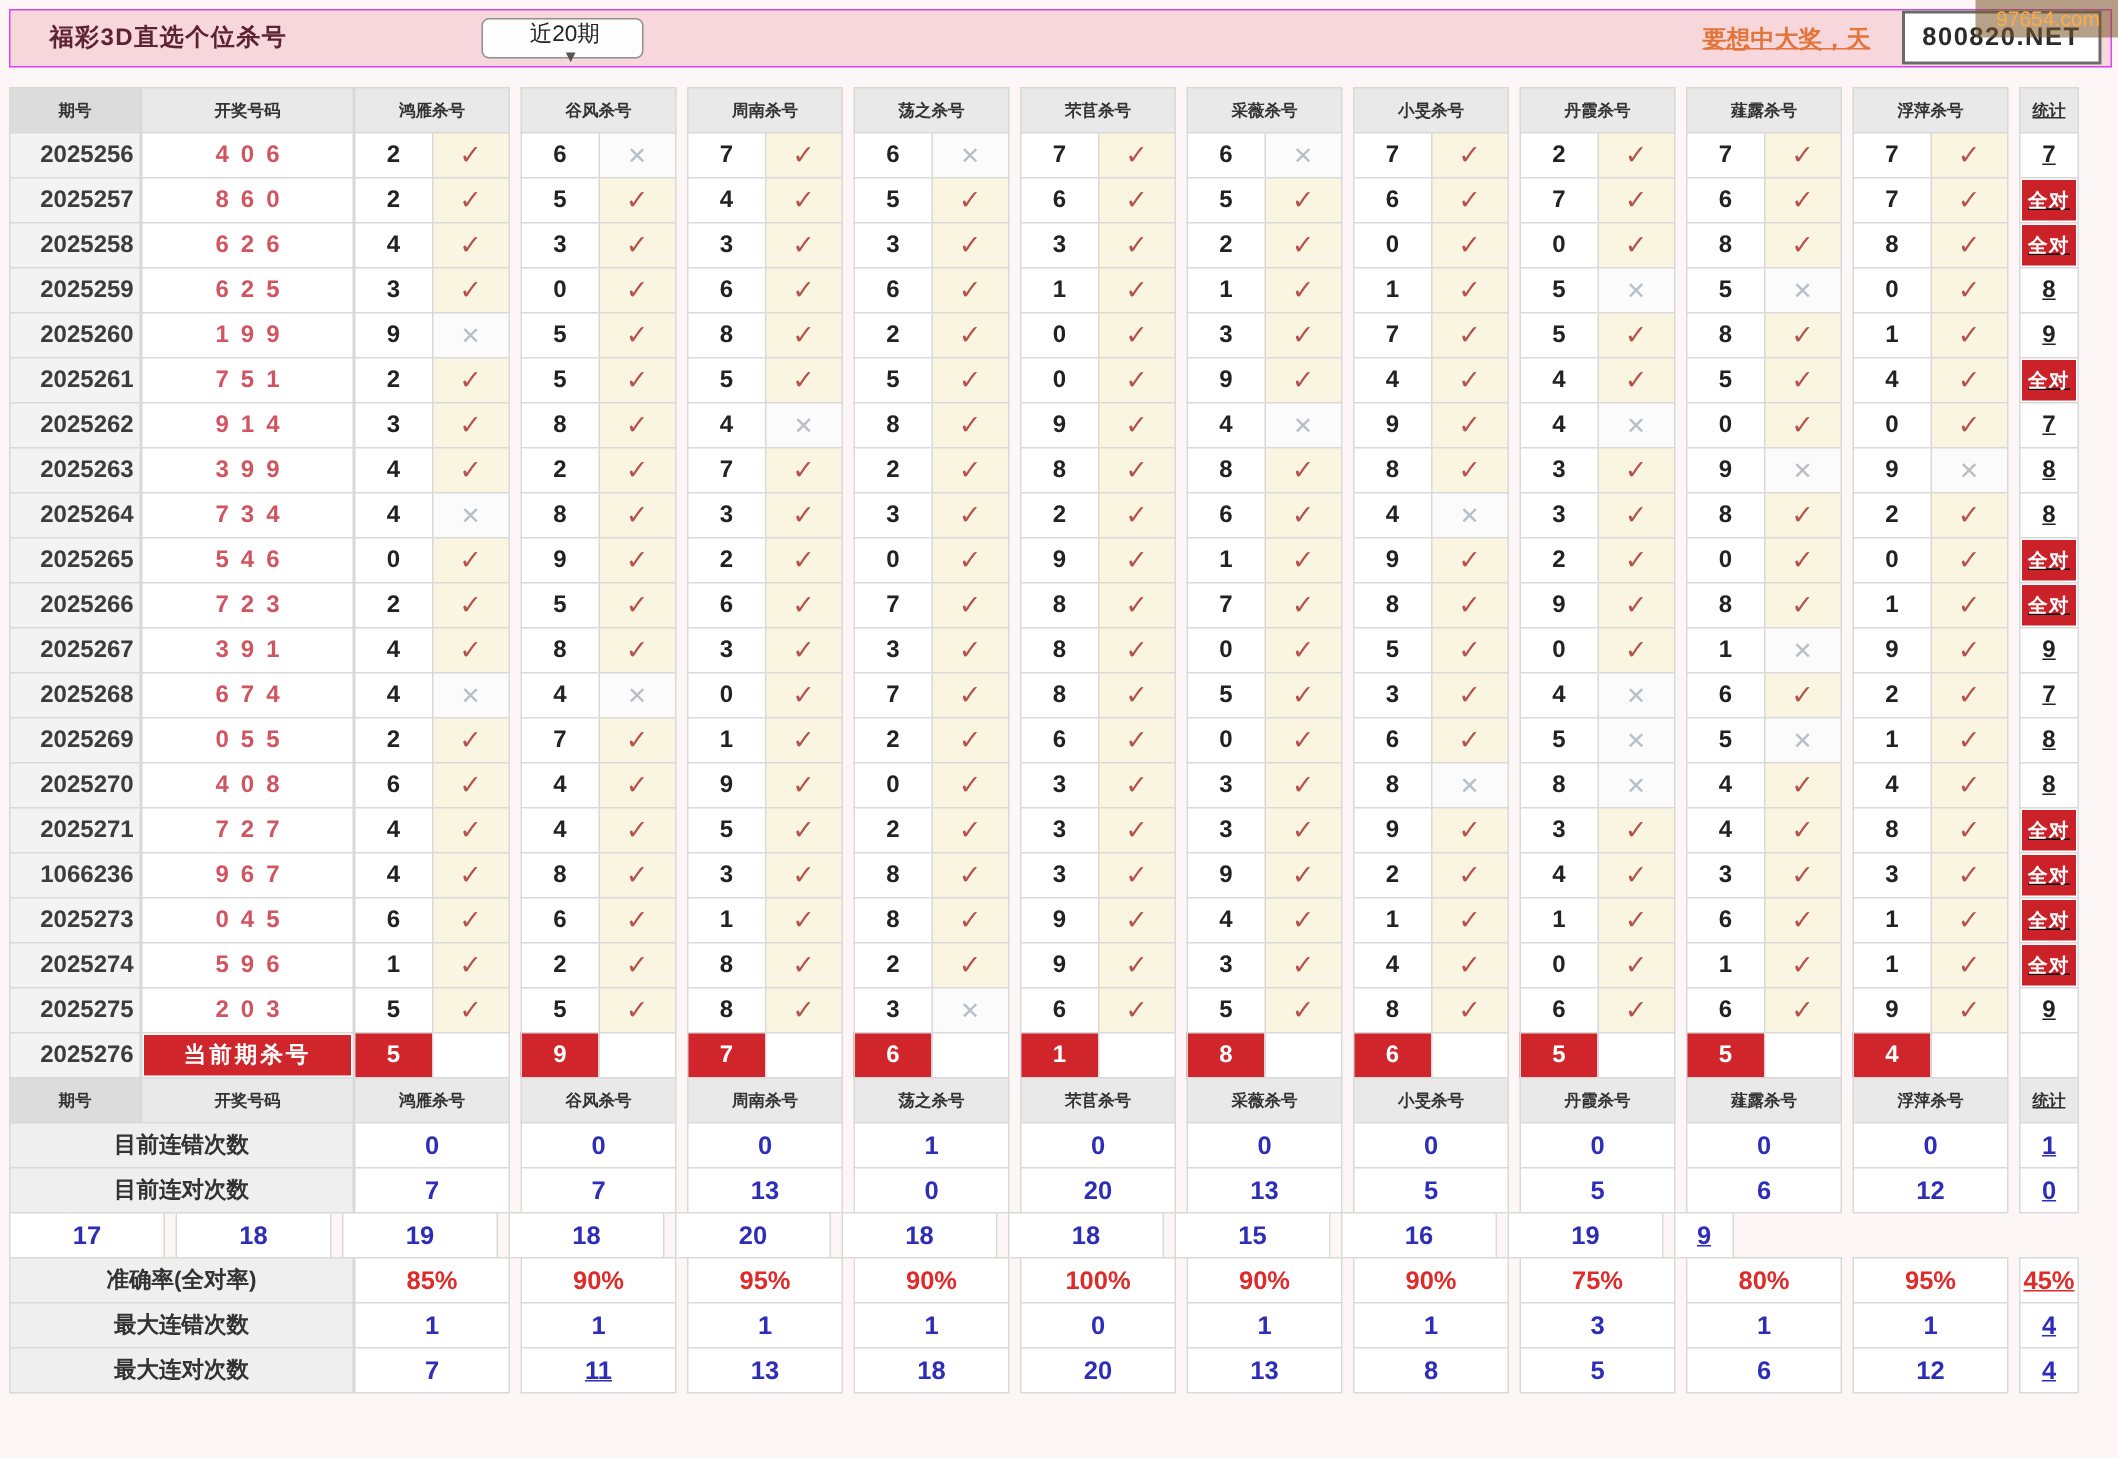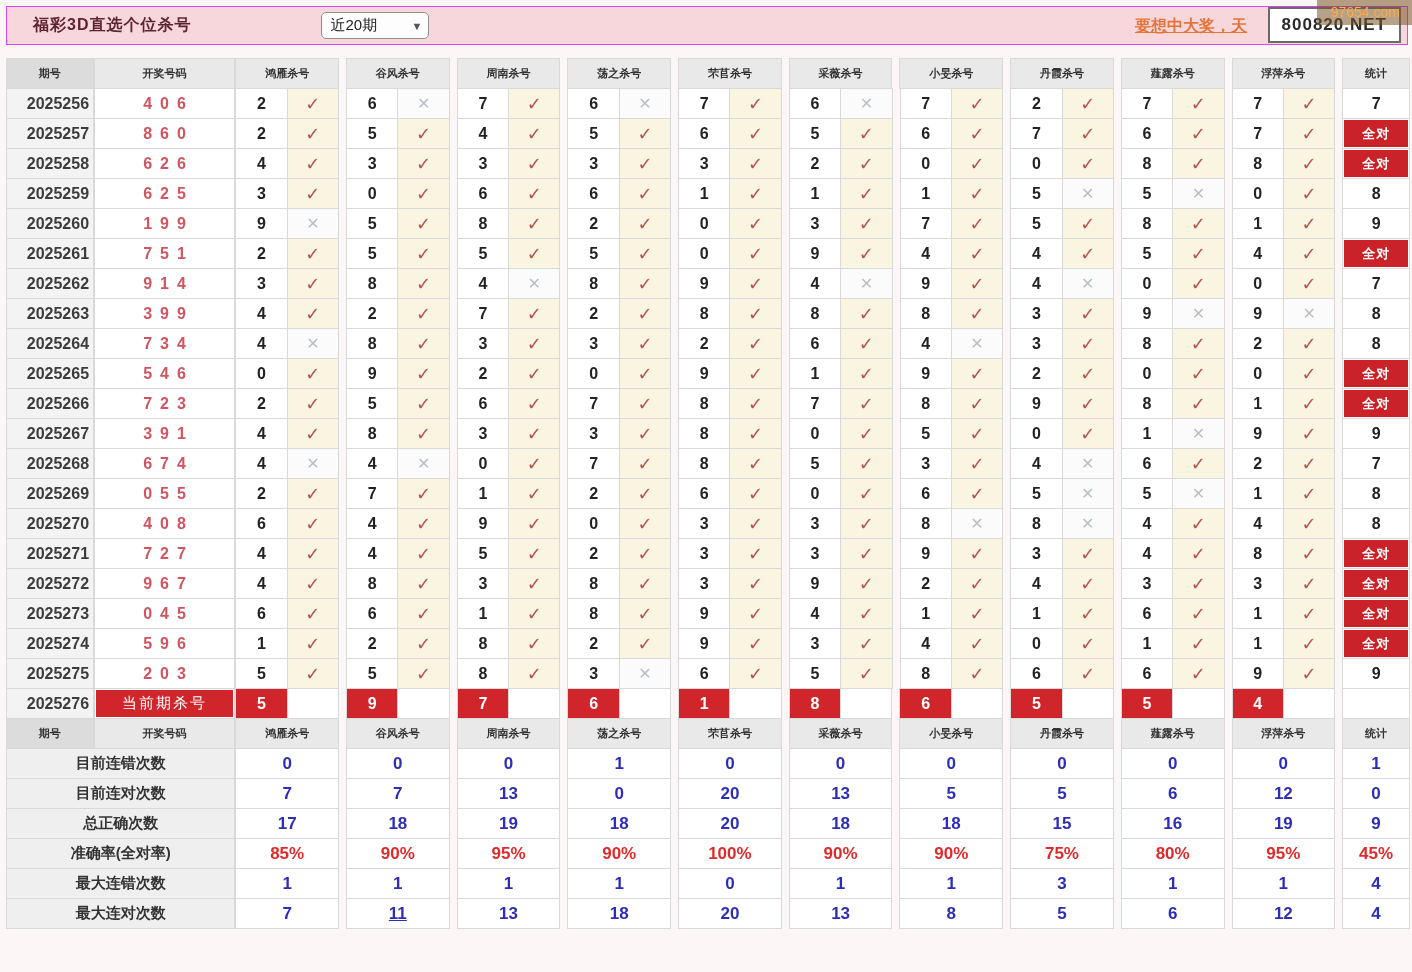--- a/index.html
+++ b/index.html
@@ -1,48 +1,48 @@
 <!DOCTYPE html>
 <html><head>
 <meta charset="utf-8">
 <style>
   html,body{margin:0;padding:0;background:#fdf6f6;}
   body{width:1412px;height:972px;font-family:"Liberation Sans","DejaVu Sans",sans-serif;position:relative;overflow:hidden;}
   
   .topbar{position:relative;margin:6px 4px 0 6px;height:37px;background:#f8d7dc;border:1px solid #d946ef;display:flex;align-items:center;}
   .title{margin-left:26px;font-size:16px;font-weight:bold;color:#5c2430;letter-spacing:1px;}
-  .range-select{margin-left:130px;height:25px;min-width:92px;background:#fdfdfd;border:1px solid #8f8f8f;border-radius:5px;display:flex;align-items:center;justify-content:space-between;padding:0 6px 0 8px;font-size:15px;color:#222;cursor:pointer;}
+  .range-select{margin-left:130px;height:25px;min-width:92px;background:#fdfdfd;border:1px solid #8f8f8f;border-radius:5px;display:flex;align-items:center;justify-content:space-between;padding:0 6px 0 8px;font-size:15px;color:#222;cursor:pointer;flex-direction:column;}
   .range-select .chev{font-size:11px;color:#555;margin-left:8px;}
   .promo-link{position:absolute;right:160px;top:9px;font-size:16px;font-weight:bold;color:#e4753a;white-space:nowrap;}
   .promo-box{position:absolute;right:6px;top:0px;height:32px;padding:0 12px;background:#fff;border:2px solid #6a6a6a;display:flex;align-items:center;font-size:17px;font-weight:bold;color:#2b2b2b;letter-spacing:1px;z-index:2;}
   .watermark{position:absolute;top:0;right:0;z-index:5;background:rgba(122,84,40,.55);color:#ffab43;font-size:14px;padding:4px 12px 5px 14px;}
   
   .tablewrap{margin:14px 2px 0 6px;}
   .row{display:flex;margin-top:-1px;}
   .cell{box-sizing:border-box;border:1px solid #d9d9d9;background:#fff;height:31px;display:flex;align-items:center;justify-content:center;}
   .c-period{width:88px;}
   .c-draw{width:142px;}
-  .c-stat{width:68px;}
+  .c-stat{width:40px;text-decoration:underline;}
   .c-exp{width:111px;display:flex;box-sizing:border-box;padding-right:7px;}
   .c-exp .half{flex:1 1 0;}
   .c-exp .num{border-right:none;}
   .c-label{width:230px;}
   .hdr .cell{background:#e9e9e9;font-size:11px;font-weight:bold;color:#333;}
   .hdr .c-period{background:#dcdcdc;}
   .period{background:#f3f3f3;font-size:16px;font-weight:bold;color:#3c3c3c;padding-left:16px;}
   .draw{color:#d05560;font-size:16px;font-weight:bold;letter-spacing:8px;padding-left:8px;}
   .num{font-size:16px;font-weight:bold;color:#222;}
   .mark{font-size:18px;font-weight:bold;}
   .ok{color:#b5524e;background:#faf5e1;}
   .bad{color:#b9bfc7;background:#fbfbfb;font-size:16px;}
   .statnum{font-size:16px;font-weight:bold;color:#222;padding:0;}
   .allpass{background:#cb2128;color:#fff;font-size:13px;font-weight:bold;width:100%;height:100%;display:flex;align-items:center;justify-content:center;letter-spacing:1px;}
   .padbox{padding:1px;}
   .cur{background:#d0262b;color:#fff;}
-  .curlabel{background:#d0262b;color:#fff;font-size:15px;font-weight:normal;width:100%;height:100%;display:flex;align-items:center;justify-content:center;letter-spacing:2px;}
+  .curlabel{background:#d0262b;color:#fff;font-size:15px;font-weight:bold;width:100%;height:100%;display:flex;align-items:center;justify-content:center;letter-spacing:2px;}
   .label{background:#efefef;font-size:15px;font-weight:bold;color:#333;}
   .val{font-size:17px;font-weight:bold;}
   .blue{color:#2d2db8;}
   .red{color:#e02a2a;}
 </style>
 </head>
 <body>
 
 <div class="topbar">
   <span class="title">福彩3D直选个位杀号</span>
@@ -817,21 +817,21 @@
       </div>
       <div class="c-exp">
         <div class="cell half num">8</div>
         <div class="cell half mark ok">✓</div>
       </div>
       <div class="cell c-stat padbox">
         <div class="allpass">全对</div>
       </div>
     </div>
     <div class="row">
-      <div class="cell c-period period">2025272</div>
+      <div class="cell c-period period">1066236</div>
       <div class="cell c-draw draw">967</div>
       <div class="c-exp">
         <div class="cell half num">4</div>
         <div class="cell half mark ok">✓</div>
       </div>
       <div class="c-exp">
         <div class="cell half num">8</div>
         <div class="cell half mark ok">✓</div>
       </div>
       <div class="c-exp">
@@ -1153,21 +1153,20 @@
       </div>
       <div class="c-exp">
         <div class="cell half val blue" style="flex: 1 1 0%;">6</div>
       </div>
       <div class="c-exp">
         <div class="cell half val blue" style="flex: 1 1 0%;">12</div>
       </div>
       <div class="cell c-stat val blue">0</div>
     </div>
     <div class="row">
-      <div class="cell c-label label">总正确次数</div>
       <div class="c-exp">
         <div class="cell half val blue" style="flex: 1 1 0%;">17</div>
       </div>
       <div class="c-exp">
         <div class="cell half val blue" style="flex: 1 1 0%;">18</div>
       </div>
       <div class="c-exp">
         <div class="cell half val blue" style="flex: 1 1 0%;">19</div>
       </div>
       <div class="c-exp">

